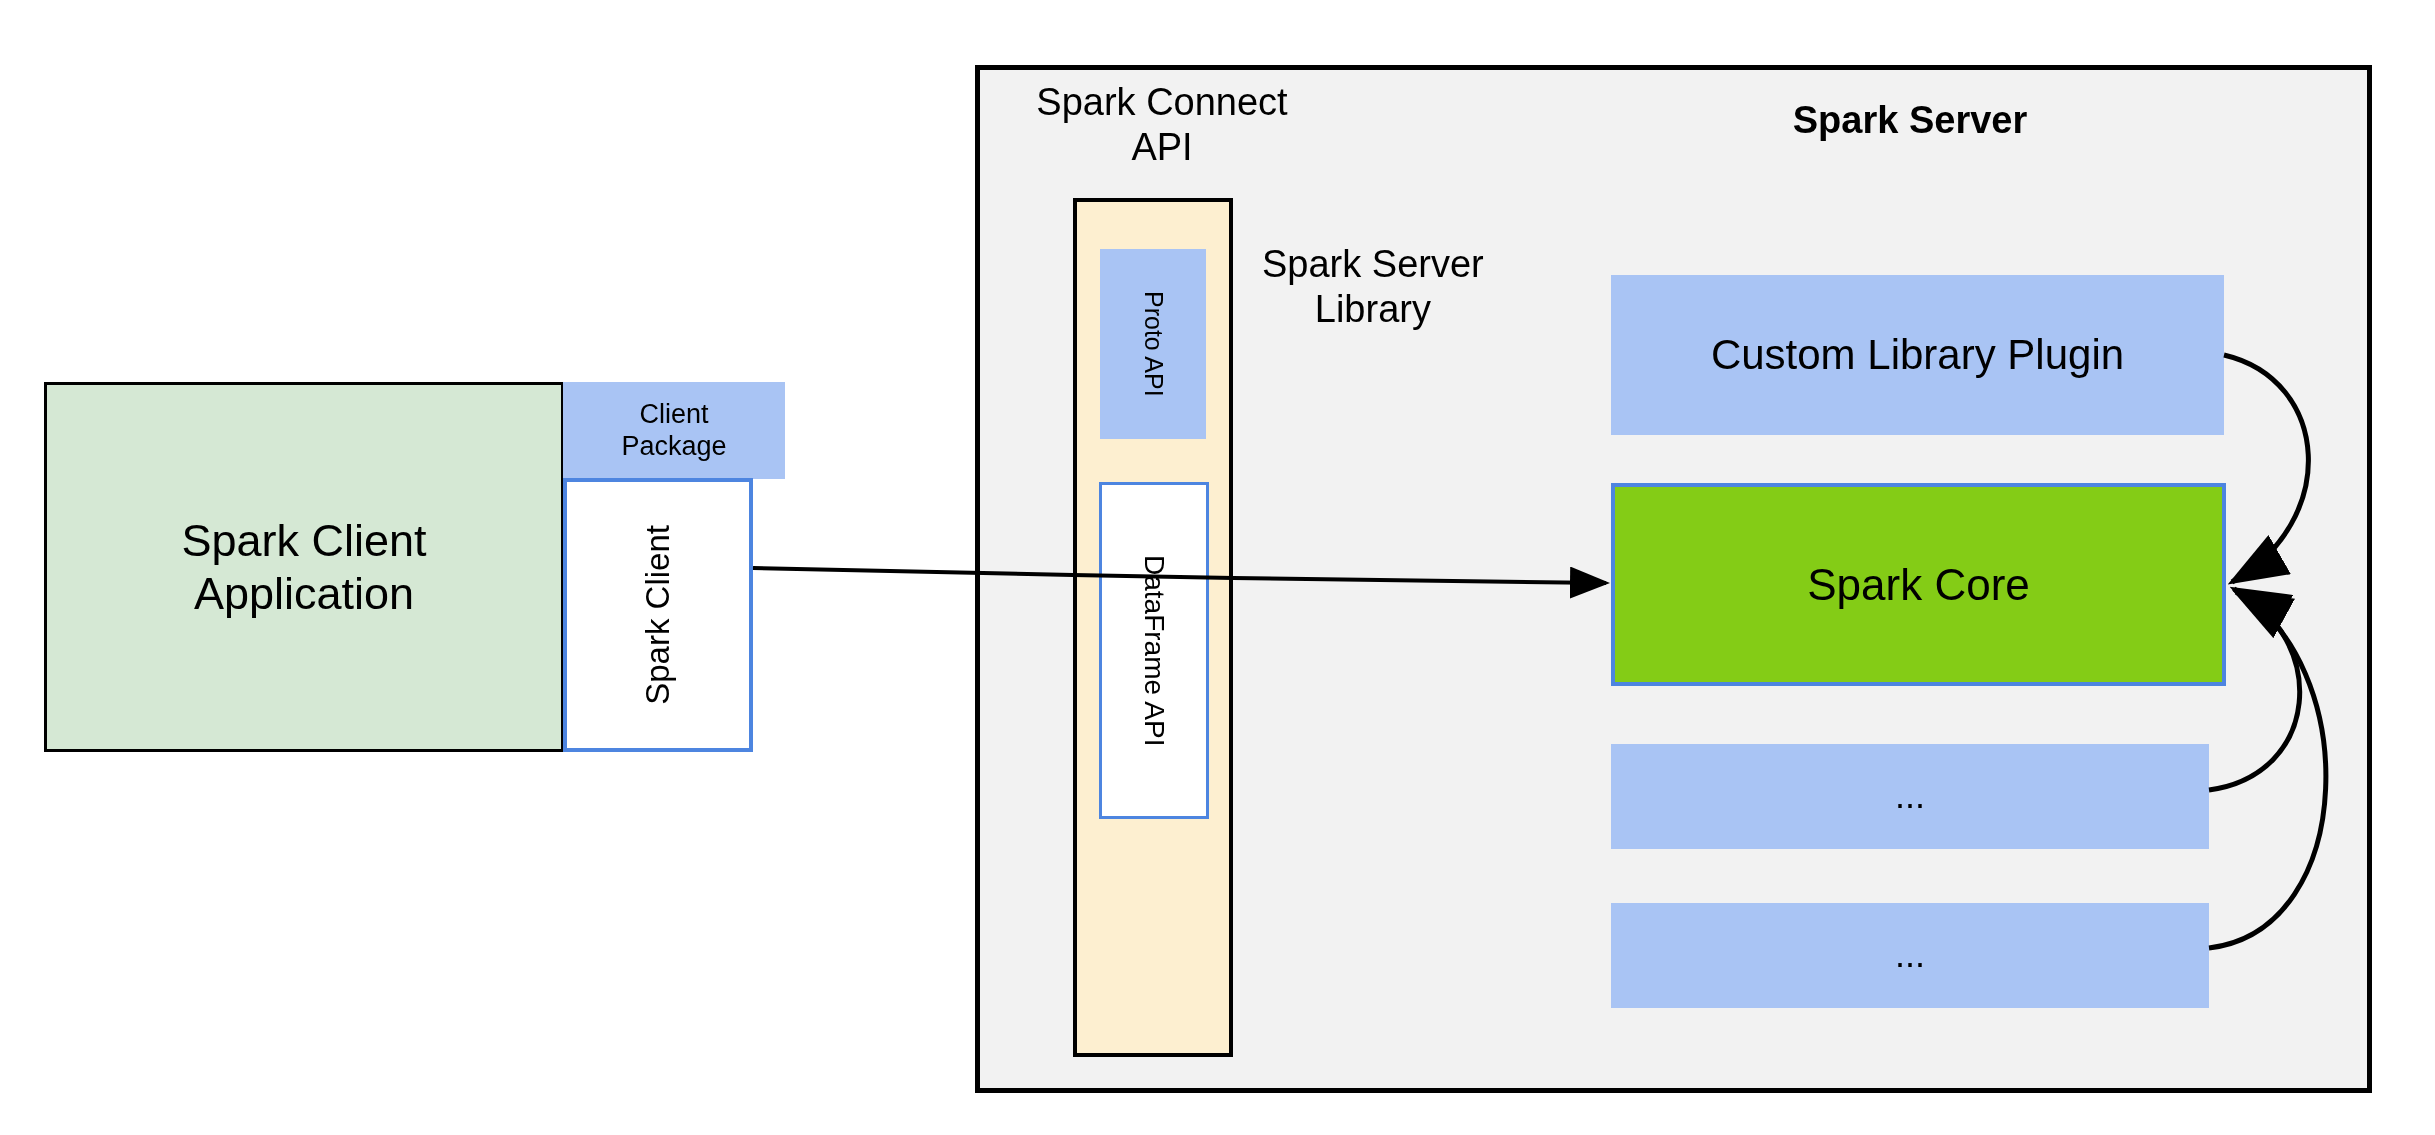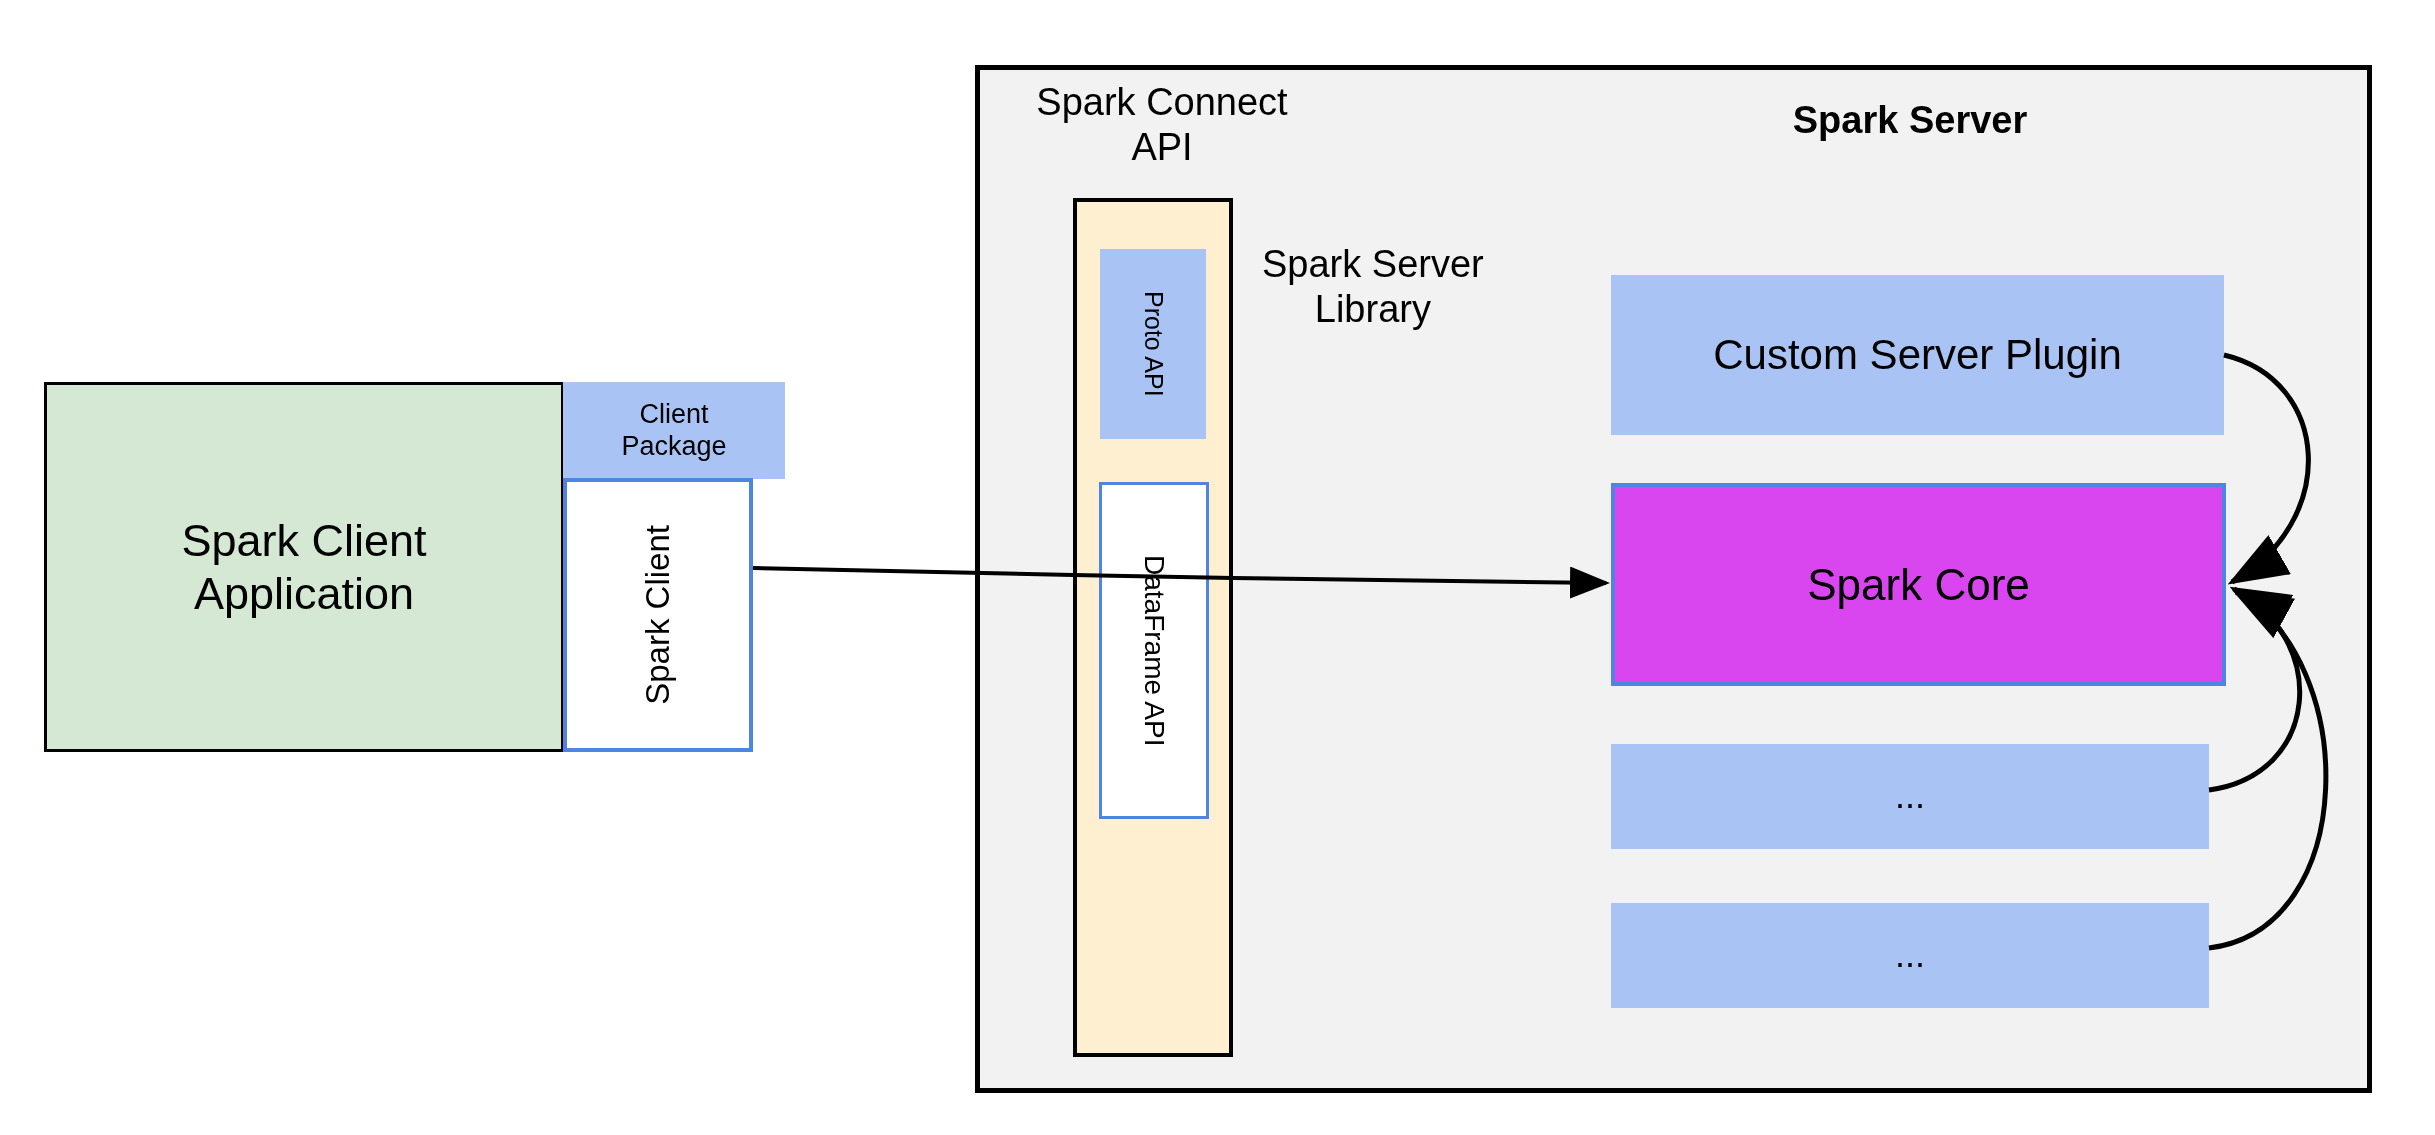--- a/index.html
+++ b/index.html
@@ -52,21 +52,21 @@
   #dataframe-api .vlbl{writing-mode:vertical-rl;font-size:28px;white-space:nowrap;}
 
   #server-lib-label{left:1262px;top:242px;width:300px;height:90px;
                     font-size:38px;z-index:4;white-space:pre-line;
                     align-items:flex-start;justify-content:flex-start;}
 
   
   #custom-plugin{left:1611px;top:275px;width:613px;height:160px;
                  background:#a9c4f4;border:none;font-size:42px;z-index:4;}
   #spark-core{left:1611px;top:483px;width:615px;height:203px;
-              background:#d946ef;border:4px solid #4d85e0;font-size:44px;z-index:4;}
+              background:#84cc16;border:4px solid #4d85e0;font-size:44px;z-index:4;}
   #dots-1{left:1611px;top:744px;width:598px;height:105px;
           background:#a9c4f4;border:none;font-size:36px;z-index:4;}
   #dots-2{left:1611px;top:903px;width:598px;height:105px;
           background:#a9c4f4;border:none;font-size:36px;z-index:4;}
 
   #connections{position:absolute;left:0;top:0;width:2435px;height:1135px;
                z-index:6;pointer-events:none;}
 </style>
 </head>
 <body>
@@ -107,21 +107,21 @@
   <div class="box" id="dataframe-api">
     <span class="vlbl">DataFrame API</span>
   </div>
 
   <div class="box" id="server-lib-label">
     <span>Spark Server
 Library</span>
   </div>
 
   <div class="box" id="custom-plugin">
-    <span>Custom Server Plugin</span>
+    <span>Custom Library Plugin</span>
   </div>
 
   <div class="box" id="spark-core">
     <span>Spark Core</span>
   </div>
 
   <div class="box" id="dots-1">
     <span>...</span>
   </div>
 

